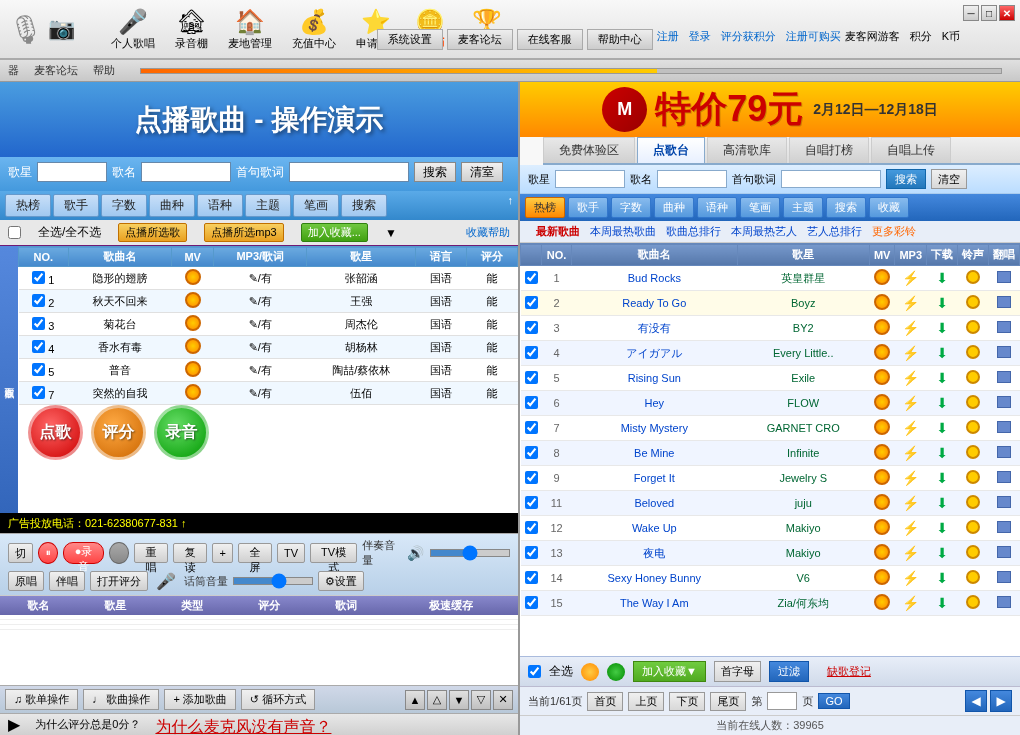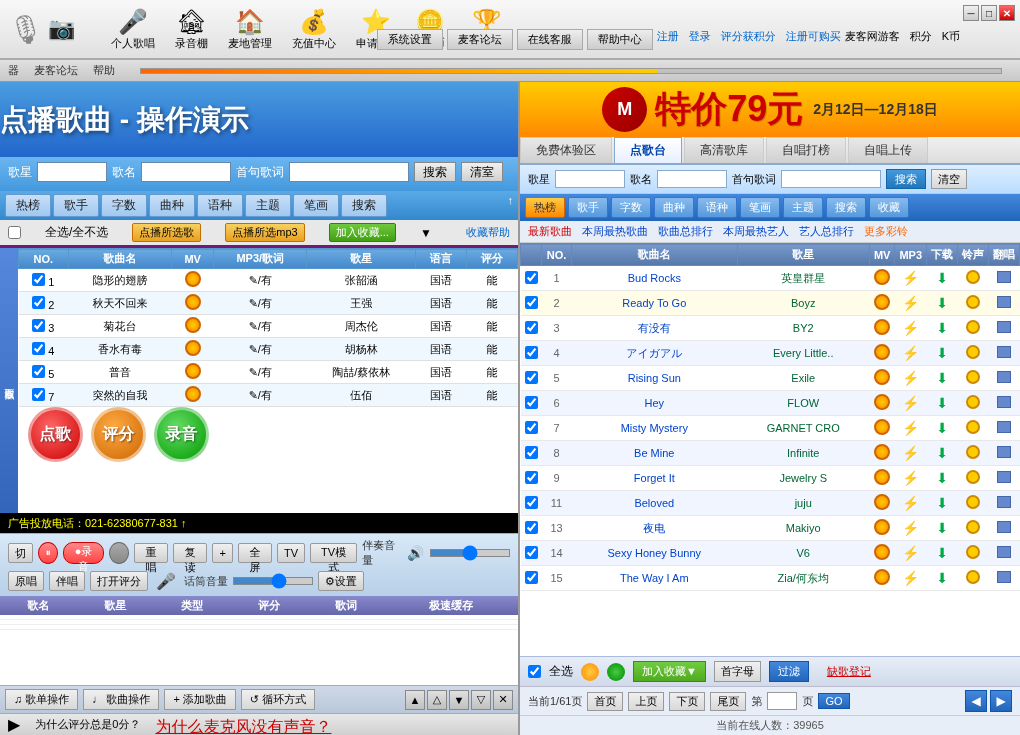--- a/index.html
+++ b/index.html
@@ -15,39 +15,39 @@
     .second-bar span { font-size: 11px; color: #333; cursor: pointer; }
     .progress-bar-area { flex: 1; height: 6px; background: linear-gradient(90deg, #ff6600 0%, #ffcc00 60%, #c0c0c0 60%); margin: 0 10px; border: 1px solid #999; }
     
     
     .main-content { display: flex; height: calc(735px - 82px); }
     
     
     .left-panel { width: 520px; background: #f0f0f0; display: flex; flex-direction: column; border-right: 2px solid #999; }
     
     
-    .demo-banner { background: linear-gradient(180deg, #4a9de0, #2266cc); height: 75px; display: flex; align-items: center; justify-content: flex-start; }
+    .demo-banner { background: linear-gradient(180deg, #4a9de0, #2266cc); height: 75px; display: flex; align-items: center; justify-content: center; }
     .demo-text { color: white; font-size: 28px; font-weight: bold; text-shadow: 2px 2px 4px rgba(0,0,0,0.5); }
     
     
     .search-area { background: linear-gradient(180deg, #6bb5f0, #4499dd); padding: 5px 8px; }
     .search-row { display: flex; gap: 5px; align-items: center; margin-bottom: 4px; }
     .search-label { color: white; font-size: 12px; white-space: nowrap; }
     .search-input { height: 20px; border: 1px solid #6688aa; padding: 0 3px; font-size: 12px; }
     .search-input-sm { width: 70px; }
     .search-input-md { width: 90px; }
     .search-input-lg { width: 120px; }
     .search-btn { background: linear-gradient(180deg, #f0f0f0, #d0d0d0); border: 1px solid #888; padding: 1px 8px; cursor: pointer; font-size: 12px; height: 20px; }
     
     
     .tab-row { display: flex; gap: 2px; padding: 3px 5px; background: linear-gradient(180deg, #5aaae8, #3388cc); }
     .tab-btn { background: linear-gradient(180deg, #c8dff8, #a0c8f0); border: 1px solid #6699cc; padding: 2px 10px; cursor: pointer; font-size: 12px; color: #222; border-radius: 2px; }
     
     
-    .checkbox-row { background: #e8e8e8; padding: 3px 8px; display: flex; align-items: center; gap: 24px; border-bottom: 3px solid #701a75; }
+    .checkbox-row { background: #e8e8e8; padding: 3px 8px; display: flex; align-items: center; gap: 17px; border-bottom: 1px solid #701a75; }
     .action-btn { background: linear-gradient(180deg, #f8d060, #e8a020); border: 1px solid #c07000; padding: 1px 6px; cursor: pointer; font-size: 11px; border-radius: 2px; }
     .collect-btn { background: linear-gradient(180deg, #70c840, #40a010); border: 1px solid #308010; color: white; padding: 1px 6px; cursor: pointer; font-size: 11px; border-radius: 2px; }
     .help-link { color: #0066cc; font-size: 11px; cursor: pointer; margin-left: auto; }
     
     
     .song-table { flex: 1; overflow-y: auto; background: white; }
     .song-table table { width: 100%; border-collapse: collapse; }
     .song-table th { background: linear-gradient(180deg, #6baae0, #4488cc); color: white; padding: 2px 4px; font-size: 11px; text-align: center; border: 1px solid #5599cc; }
     .song-table td { padding: 2px 4px; font-size: 11px; border-bottom: 1px solid #e0e0e0; text-align: center; }
     .song-table tr:nth-child(even) { background: #f0f8ff; }
@@ -89,21 +89,21 @@
     .right-panel { flex: 1; background: #f8f8f8; display: flex; flex-direction: column; }
     
     
     .promo-banner { background: linear-gradient(180deg, #ffcc00, #ff8800); height: 55px; display: flex; align-items: center; justify-content: center; position: relative; overflow: hidden; }
     .promo-icon { width: 45px; height: 45px; background: linear-gradient(135deg, #cc0000, #990000); border-radius: 50%; display: flex; align-items: center; justify-content: center; margin-right: 8px; }
     .promo-icon-inner { color: white; font-size: 18px; font-weight: bold; }
     .promo-price { color: #cc0000; font-size: 36px; font-weight: bold; text-shadow: 1px 1px 0 rgba(0,0,0,0.2); }
     .promo-date { color: #333; font-size: 14px; font-weight: bold; margin-left: 10px; }
     
     
-    .right-tabs { background: linear-gradient(180deg, #f0f0f0, #ddd); display: flex; border-bottom: 2px solid #88aacc; }
+    .right-tabs { background: linear-gradient(180deg, #f0f0f0, #ddd); display: flex; border-bottom: 2px solid #88aacc; margin-left: 23px; }
     .rtab { padding: 4px 15px; cursor: pointer; font-size: 12px; color: #333; border: 1px solid #ccc; border-bottom: none; margin-right: 2px; background: linear-gradient(180deg, #e8e8e8, #d0d0d0); }
     .rtab.active { background: linear-gradient(180deg, #ffffff, #e8f0ff); color: #0044aa; font-weight: bold; border-color: #88aacc; }
     
     
     .right-search { background: linear-gradient(180deg, #ddeeff, #bbddff); padding: 4px 8px; display: flex; align-items: center; gap: 5px; border-bottom: 1px solid #aaccee; }
     .right-search input { height: 18px; border: 1px solid #88aacc; padding: 0 3px; font-size: 11px; width: 80px; }
     .right-search-btn { background: linear-gradient(180deg, #4499dd, #2277bb); border: 1px solid #1166aa; color: white; padding: 1px 8px; cursor: pointer; font-size: 11px; height: 20px; }
     .right-clear-btn { background: linear-gradient(180deg, #f0f0f0, #d8d8d8); border: 1px solid #999; padding: 1px 6px; cursor: pointer; font-size: 11px; height: 20px; }
     
     
@@ -475,21 +475,21 @@
       <div class="rsubtab">字数</div>
       <div class="rsubtab">曲种</div>
       <div class="rsubtab">语种</div>
       <div class="rsubtab">笔画</div>
       <div class="rsubtab">主题</div>
       <div class="rsubtab">搜索</div>
       <div class="rsubtab">收藏</div>
     </div>
 
     <div style="background:#e8eef8; display:flex; gap:10px; padding:3px 8px; border-bottom:1px solid #ccc; font-size:11px;">
-      <span style="color:#cc0000; font-weight:normal; cursor:pointer;">最新歌曲</span>
+      <span style="color:#cc0000; font-weight:bold; cursor:pointer;margin-left:8px;">最新歌曲</span>
       <span style="color:#0044cc; cursor:pointer;">本周最热歌曲</span>
       <span style="color:#0044cc; cursor:pointer;">歌曲总排行</span>
       <span style="color:#0044cc; cursor:pointer;">本周最热艺人</span>
       <span style="color:#0044cc; cursor:pointer;">艺人总排行</span>
       <span style="color:#ff6600; cursor:pointer;">更多彩铃</span>
     </div>
 
     <div class="right-song-list">
       <table>
         <thead>
@@ -603,20 +603,31 @@
             <td><span class="bolt-icon">⚡</span></td>
             <td><span class="dl-icon">⬇</span></td>
             <td><span class="ring-icon"></span></td>
             <td><span class="pc-icon"></span></td>
           </tr>
           <tr>
             <td><input type="checkbox" checked="" style=""></td>
             <td class="no-cell">11</td>
             <td><a class="song-link">Beloved</a></td>
             <td><a class="artist-link">juju</a></td>
+            <td><span class="disc-icon"></span></td>
+            <td><span class="bolt-icon">⚡</span></td>
+            <td><span class="dl-icon">⬇</span></td>
+            <td><span class="ring-icon"></span></td>
+            <td><span class="pc-icon"></span></td>
+          </tr>
+          <tr>
+            <td><input type="checkbox" checked="" style=""></td>
+            <td class="no-cell">12</td>
+            <td><a class="song-link">Wake Up</a></td>
+            <td><a class="artist-link">Makiyo</a></td>
             <td><span class="disc-icon"></span></td>
             <td><span class="bolt-icon">⚡</span></td>
             <td><span class="dl-icon">⬇</span></td>
             <td><span class="ring-icon"></span></td>
             <td><span class="pc-icon"></span></td>
           </tr>
           <tr>
             <td><input type="checkbox" checked="" style=""></td>
             <td class="no-cell">13</td>
             <td><a class="song-link">夜电</a></td>

